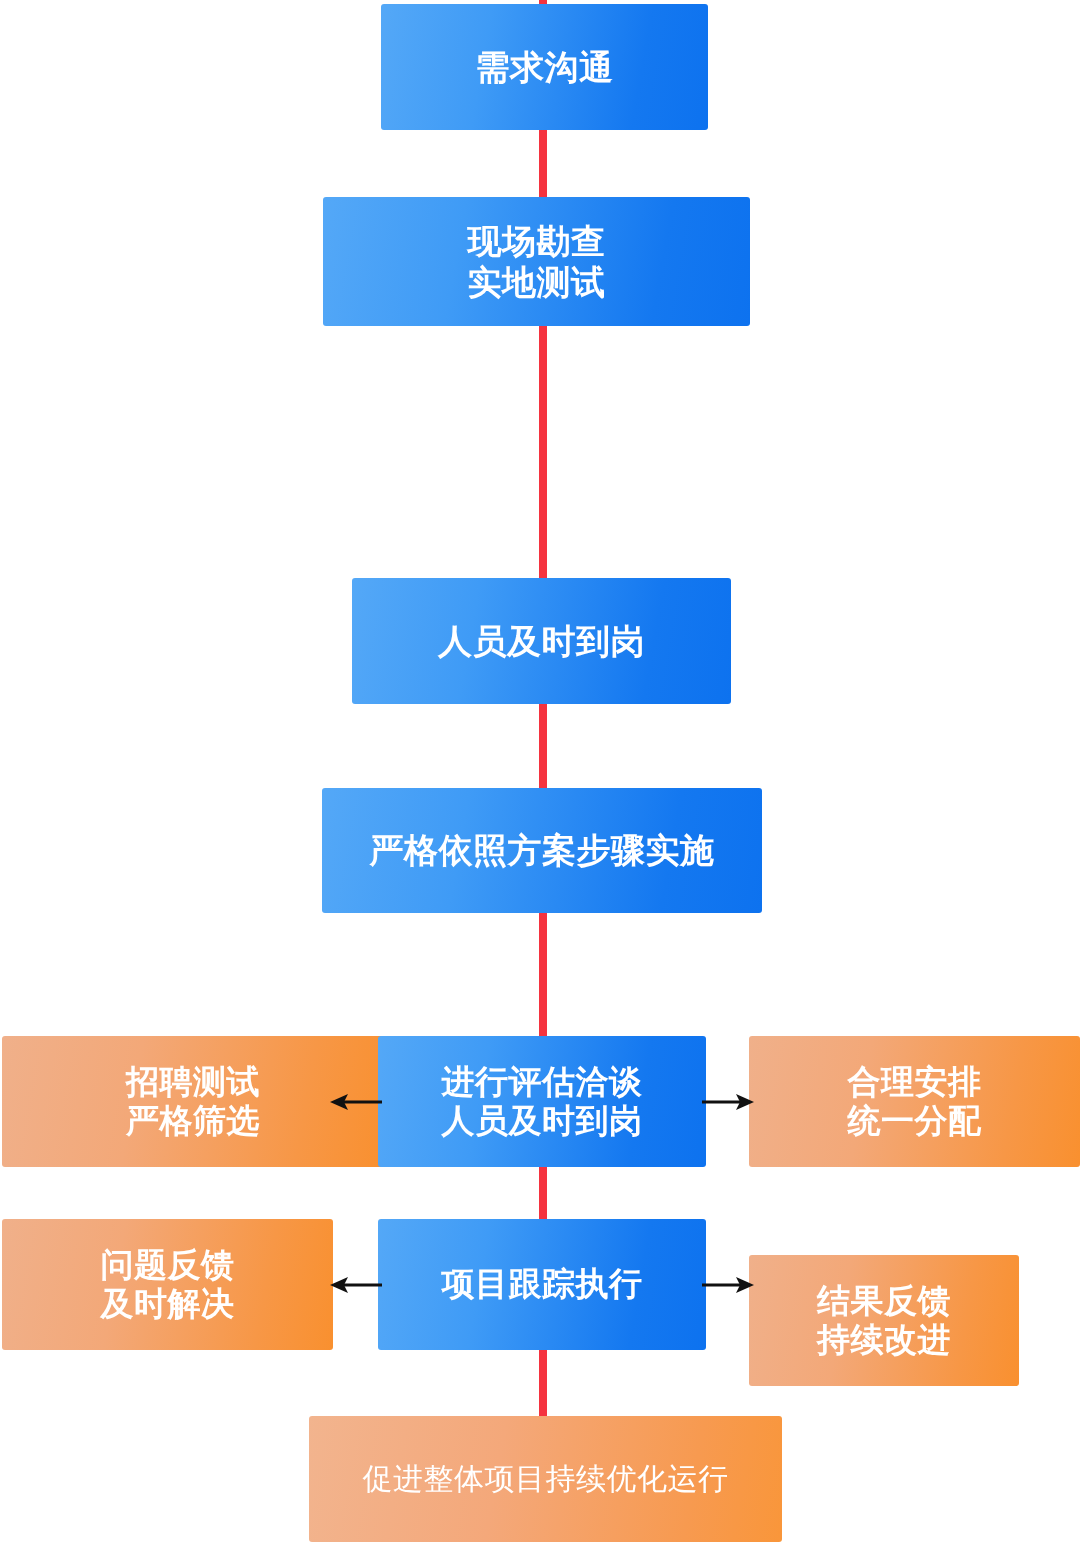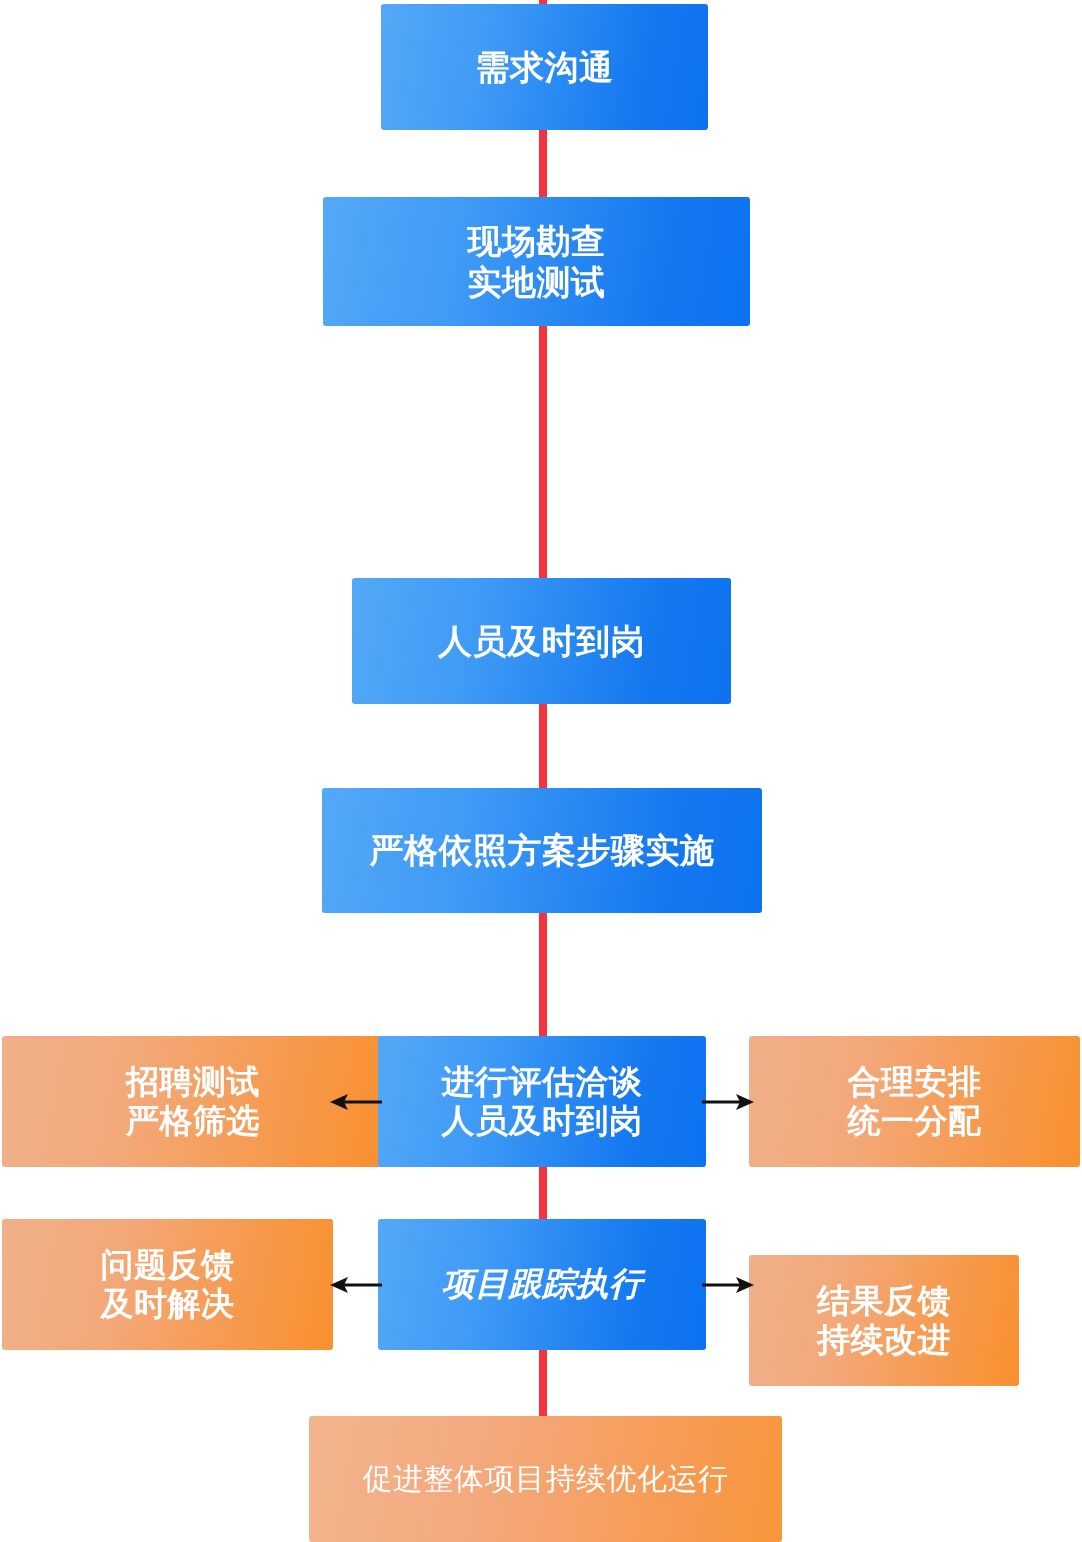--- a/index.html
+++ b/index.html
@@ -99,21 +99,21 @@
   <div class="arrow" style="left:702px; top:1090px; width:52px;">
     <svg width="52" height="24" viewBox="0 0 52 24" aria-hidden="true">
       <line x1="0" y1="12" x2="40" y2="12" stroke="#111111" stroke-width="3"></line>
       <polygon points="52,12 34,4 38,12 34,20" fill="#111111"></polygon>
     </svg>
   </div>
 
   <div class="node orange t33" style="left:2px; top:1219px; width:331px; height:131px;">问题反馈
 及时解决</div>
 
-  <div class="node blue t33" style="left:378px; top:1219px; width:328px; height:131px;font-style:italic;">项目跟踪执行</div>
+  <div class="node blue t33" style="left:378px; top:1219px; width:328px; height:131px;">项目跟踪执行</div>
 
   <div class="node orange t33" style="left:749px; top:1219px; width:270px; height:131px;margin-top:36px;">结果反馈
 持续改进</div>
 
   <div class="arrow" style="left:330px; top:1273px; width:52px;">
     <svg width="52" height="24" viewBox="0 0 52 24" aria-hidden="true">
       <line x1="52" y1="12" x2="12" y2="12" stroke="#111111" stroke-width="3"></line>
       <polygon points="0,12 18,4 14,12 18,20" fill="#111111"></polygon>
     </svg>
   </div>

